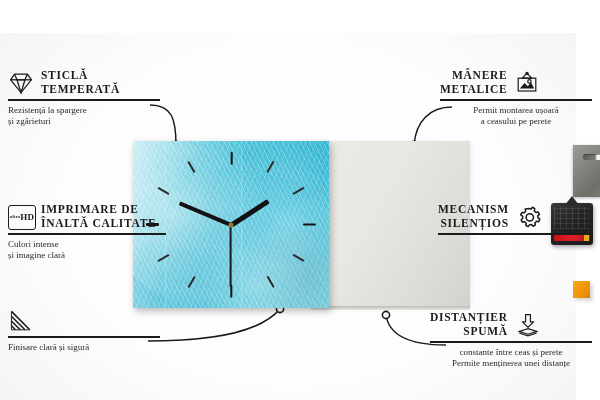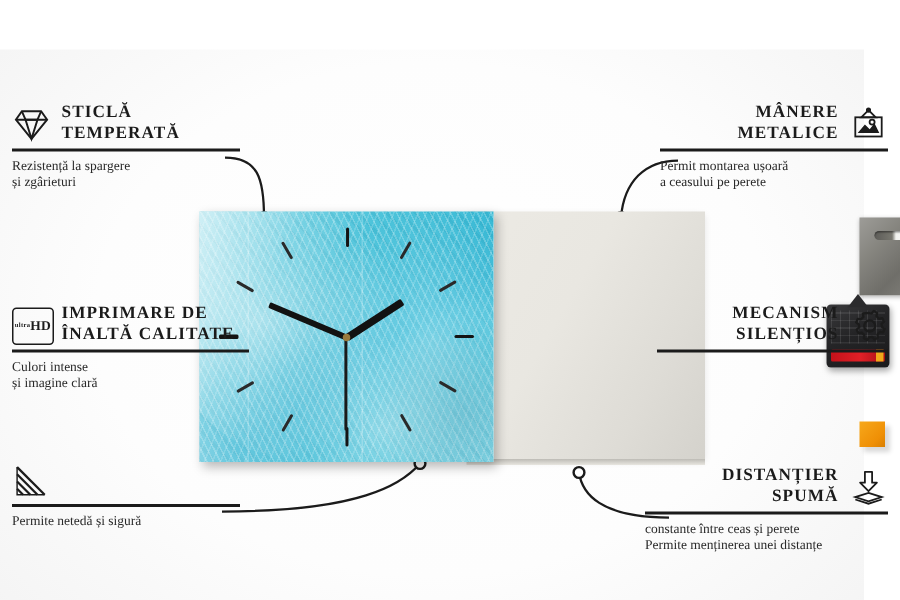--- a/index.html
+++ b/index.html
@@ -84,29 +84,29 @@
   .mechanism .battery .cap{position:absolute;right:1px;top:0;width:5px;height:8px;background:#f0a81a;}
   .spacer{
     position:absolute;left:262px;top:140px;width:17px;height:17px;
     background:linear-gradient(135deg,#f7a81b 0%,#ef8f05 70%,#d97f02 100%);
     box-shadow:3px 3px 3px rgba(0,0,0,.15);
   }
 
   
   .callout{position:absolute;}
   .head{display:flex;align-items:center;gap:7px;}
-  .head.right{justify-content:flex-end;}
+  .head.right{}
   .title{
     font-family:"Liberation Serif",serif;
     font-weight:700;font-size:11.5px;letter-spacing:.7px;color:#1b1b1b;
     line-height:1.18;text-transform:uppercase;
   }
   .rule{height:1.6px;background:#1b1b1b;margin:3px 0 4px;}
   .sub{font-size:9px;color:#2a2a2a;line-height:1.3;font-family:"Liberation Serif",serif;}
-  .sub.right{text-align:left;}
+  .sub.right{text-align:center;}
   .ico{width:26px;height:24px;flex:0 0 26px;color:#1b1b1b;}
   .ico svg{display:block;width:100%;height:100%;}
 
   .c-tl{left:8px;top:36px;width:152px;}
   .c-ml{left:8px;top:170px;width:158px;}
   .c-bl{left:8px;top:276px;width:152px;}
   .c-tr{left:440px;top:36px;width:152px;}
   .c-mr{left:438px;top:170px;width:154px;}
   .c-br{left:430px;top:278px;width:162px;}
 
@@ -238,21 +238,21 @@
               <path d="M4 9 L21 26"></path>
               <path d="M4 15 L15 26"></path>
           <path d="M4 21 L9 26"></path>
               <path d="M4 3 L4 26 L27 26" fill="none" stroke-width="1.2"></path>
             </g>
           </svg>
       </span>
     </div>
     <div class="rule"></div>
     <div class="sub">
-      <div>Permite netedă și sigură</div>
+      <div>Finisare clară și sigură</div>
     </div>
   </div>
 
   <div class="callout c-tr">
     <div class="head right">
       <div class="title" style="text-align:right">
         <div>MÂNERE</div>
         <div>METALICE</div>
       </div>
       <span class="ico">

